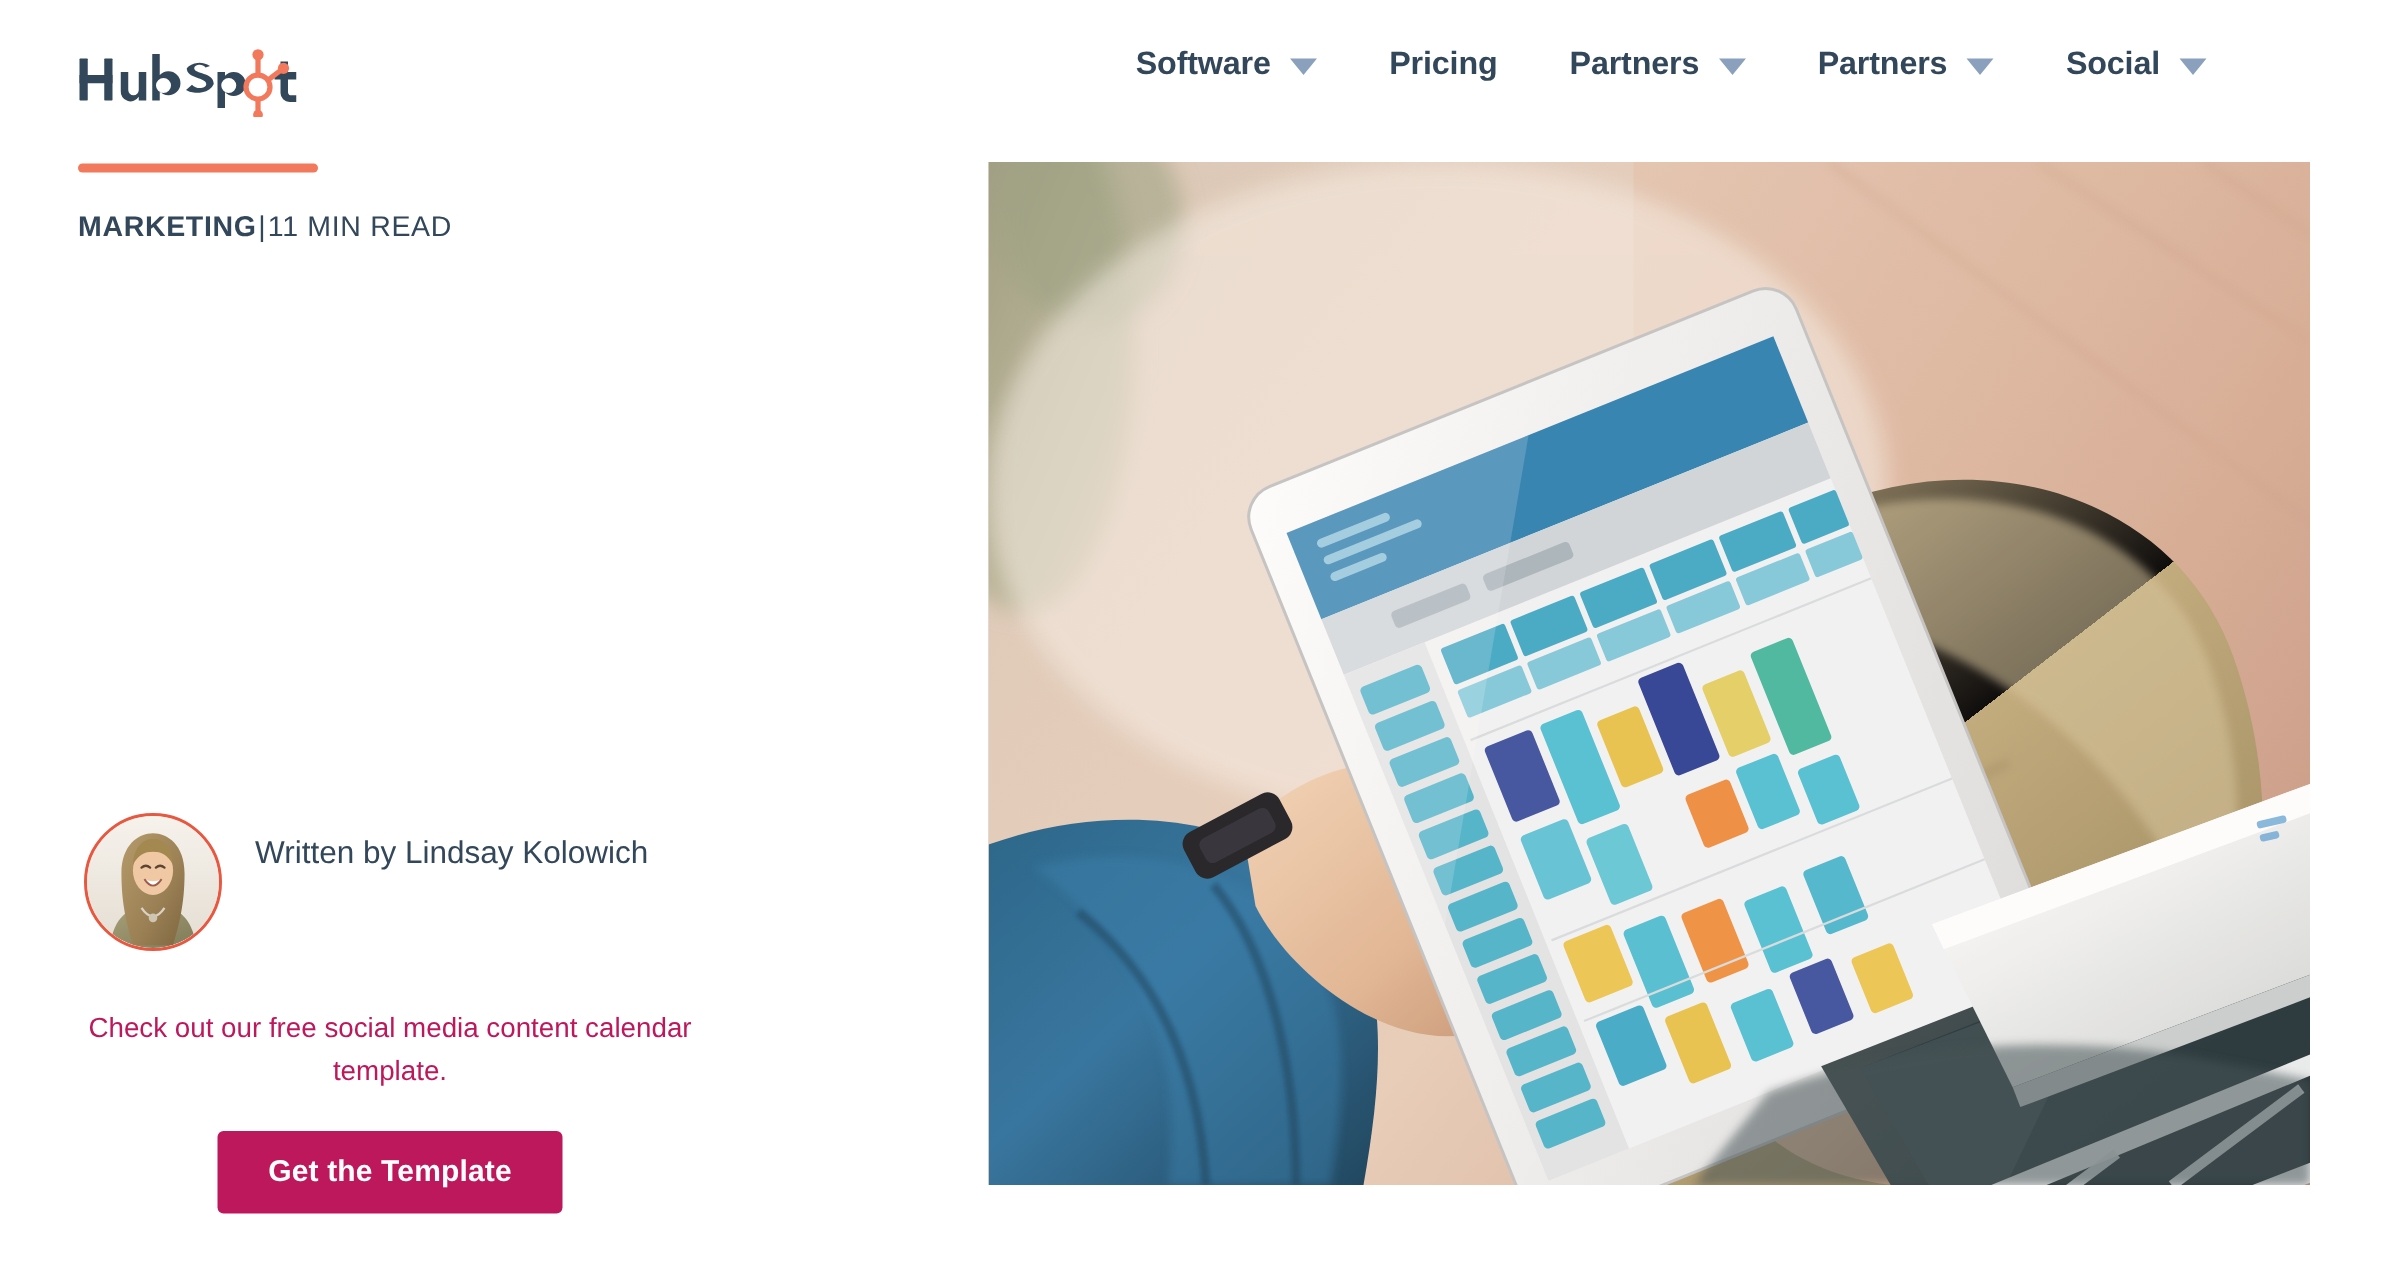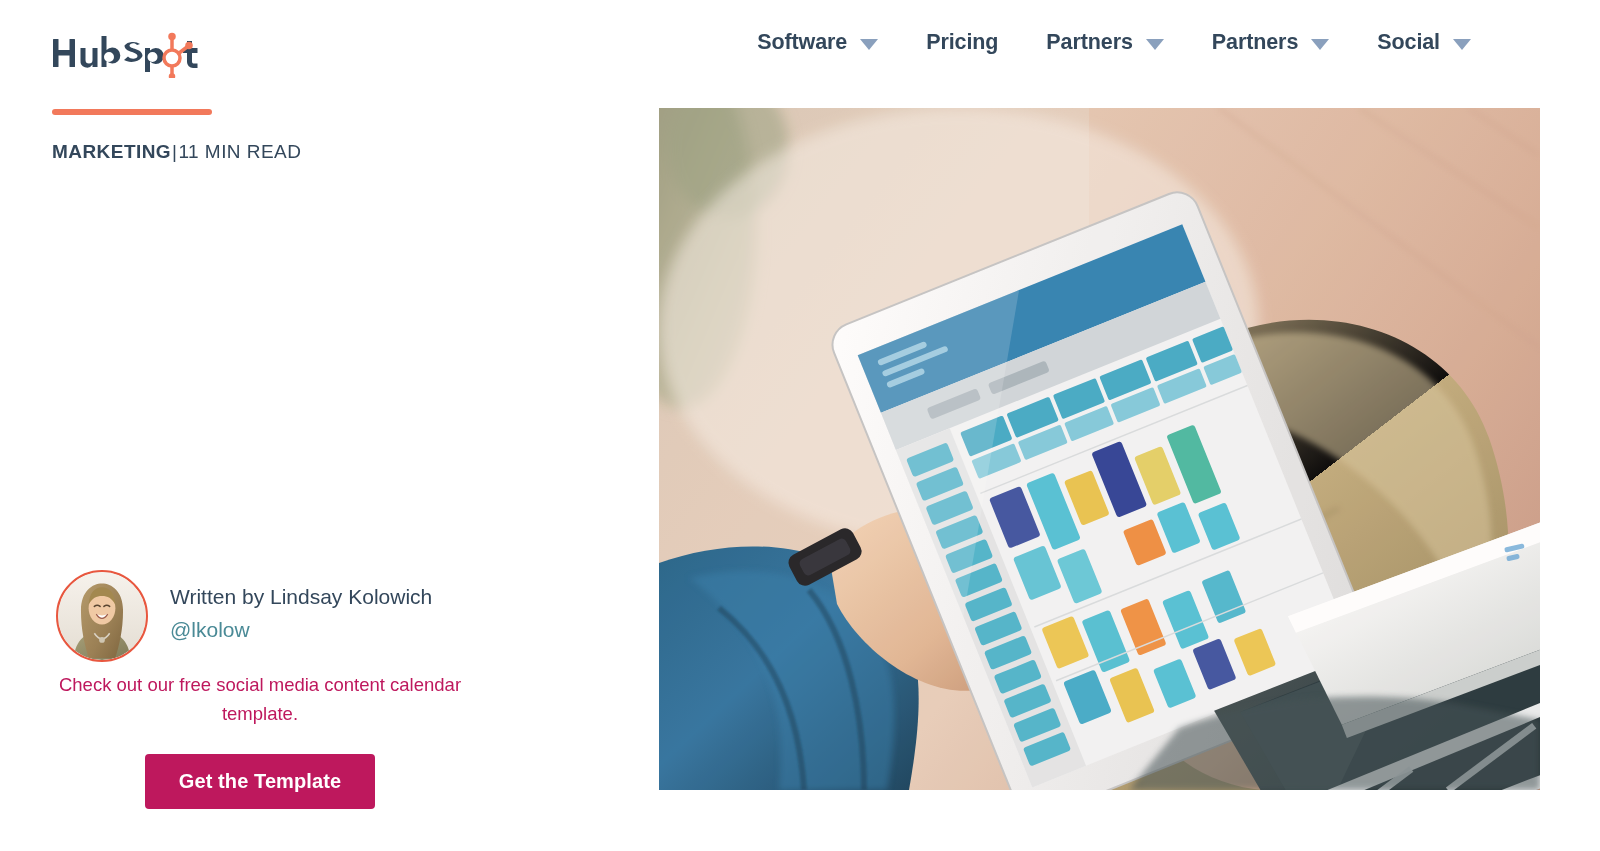--- a/index.html
+++ b/index.html
@@ -100,21 +100,21 @@
     font-size: 42px;
     font-weight: 400;
     color: #33475b;
     line-height: 1.555;
     letter-spacing: -0.2px;
   }
 
   
   #author {
     position: absolute;
-    left: 52px; top: 460px;
+    left: 52px; top: 432px;
     width: 520px; height: 100px;
   }
   #avatar {
     position: absolute;
     left: 4px; top: 6px;
     width: 92px; height: 92px;
     border-radius: 50%;
     border: 2.5px solid #e8573f;
     overflow: hidden;
     background: #f2ece4;
@@ -300,21 +300,20 @@
             <path d="M40 44 q6 9 12 0" stroke="#9c5d4e" stroke-width="1.3" fill="none"></path>
 
             <path d="M38 64 q8 12 16 0" stroke="#d9d2c4" stroke-width="1.6" fill="none"></path>
             <circle cx="46" cy="71" r="3" fill="#cfc6b2"></circle>
           </g>
         </svg>
       </div>
 
       <div id="author-text">
         <div id="author-name">Written by Lindsay Kolowich</div>
-        <a id="author-handle" href="#">@lkolow</a>
       </div>
     </div>
 
     <div id="cta">
       <div id="cta-text">Check out our free social media content calendar template.</div>
       <button id="cta-button">Get the Template</button>
     </div>
 
   </div>
 

